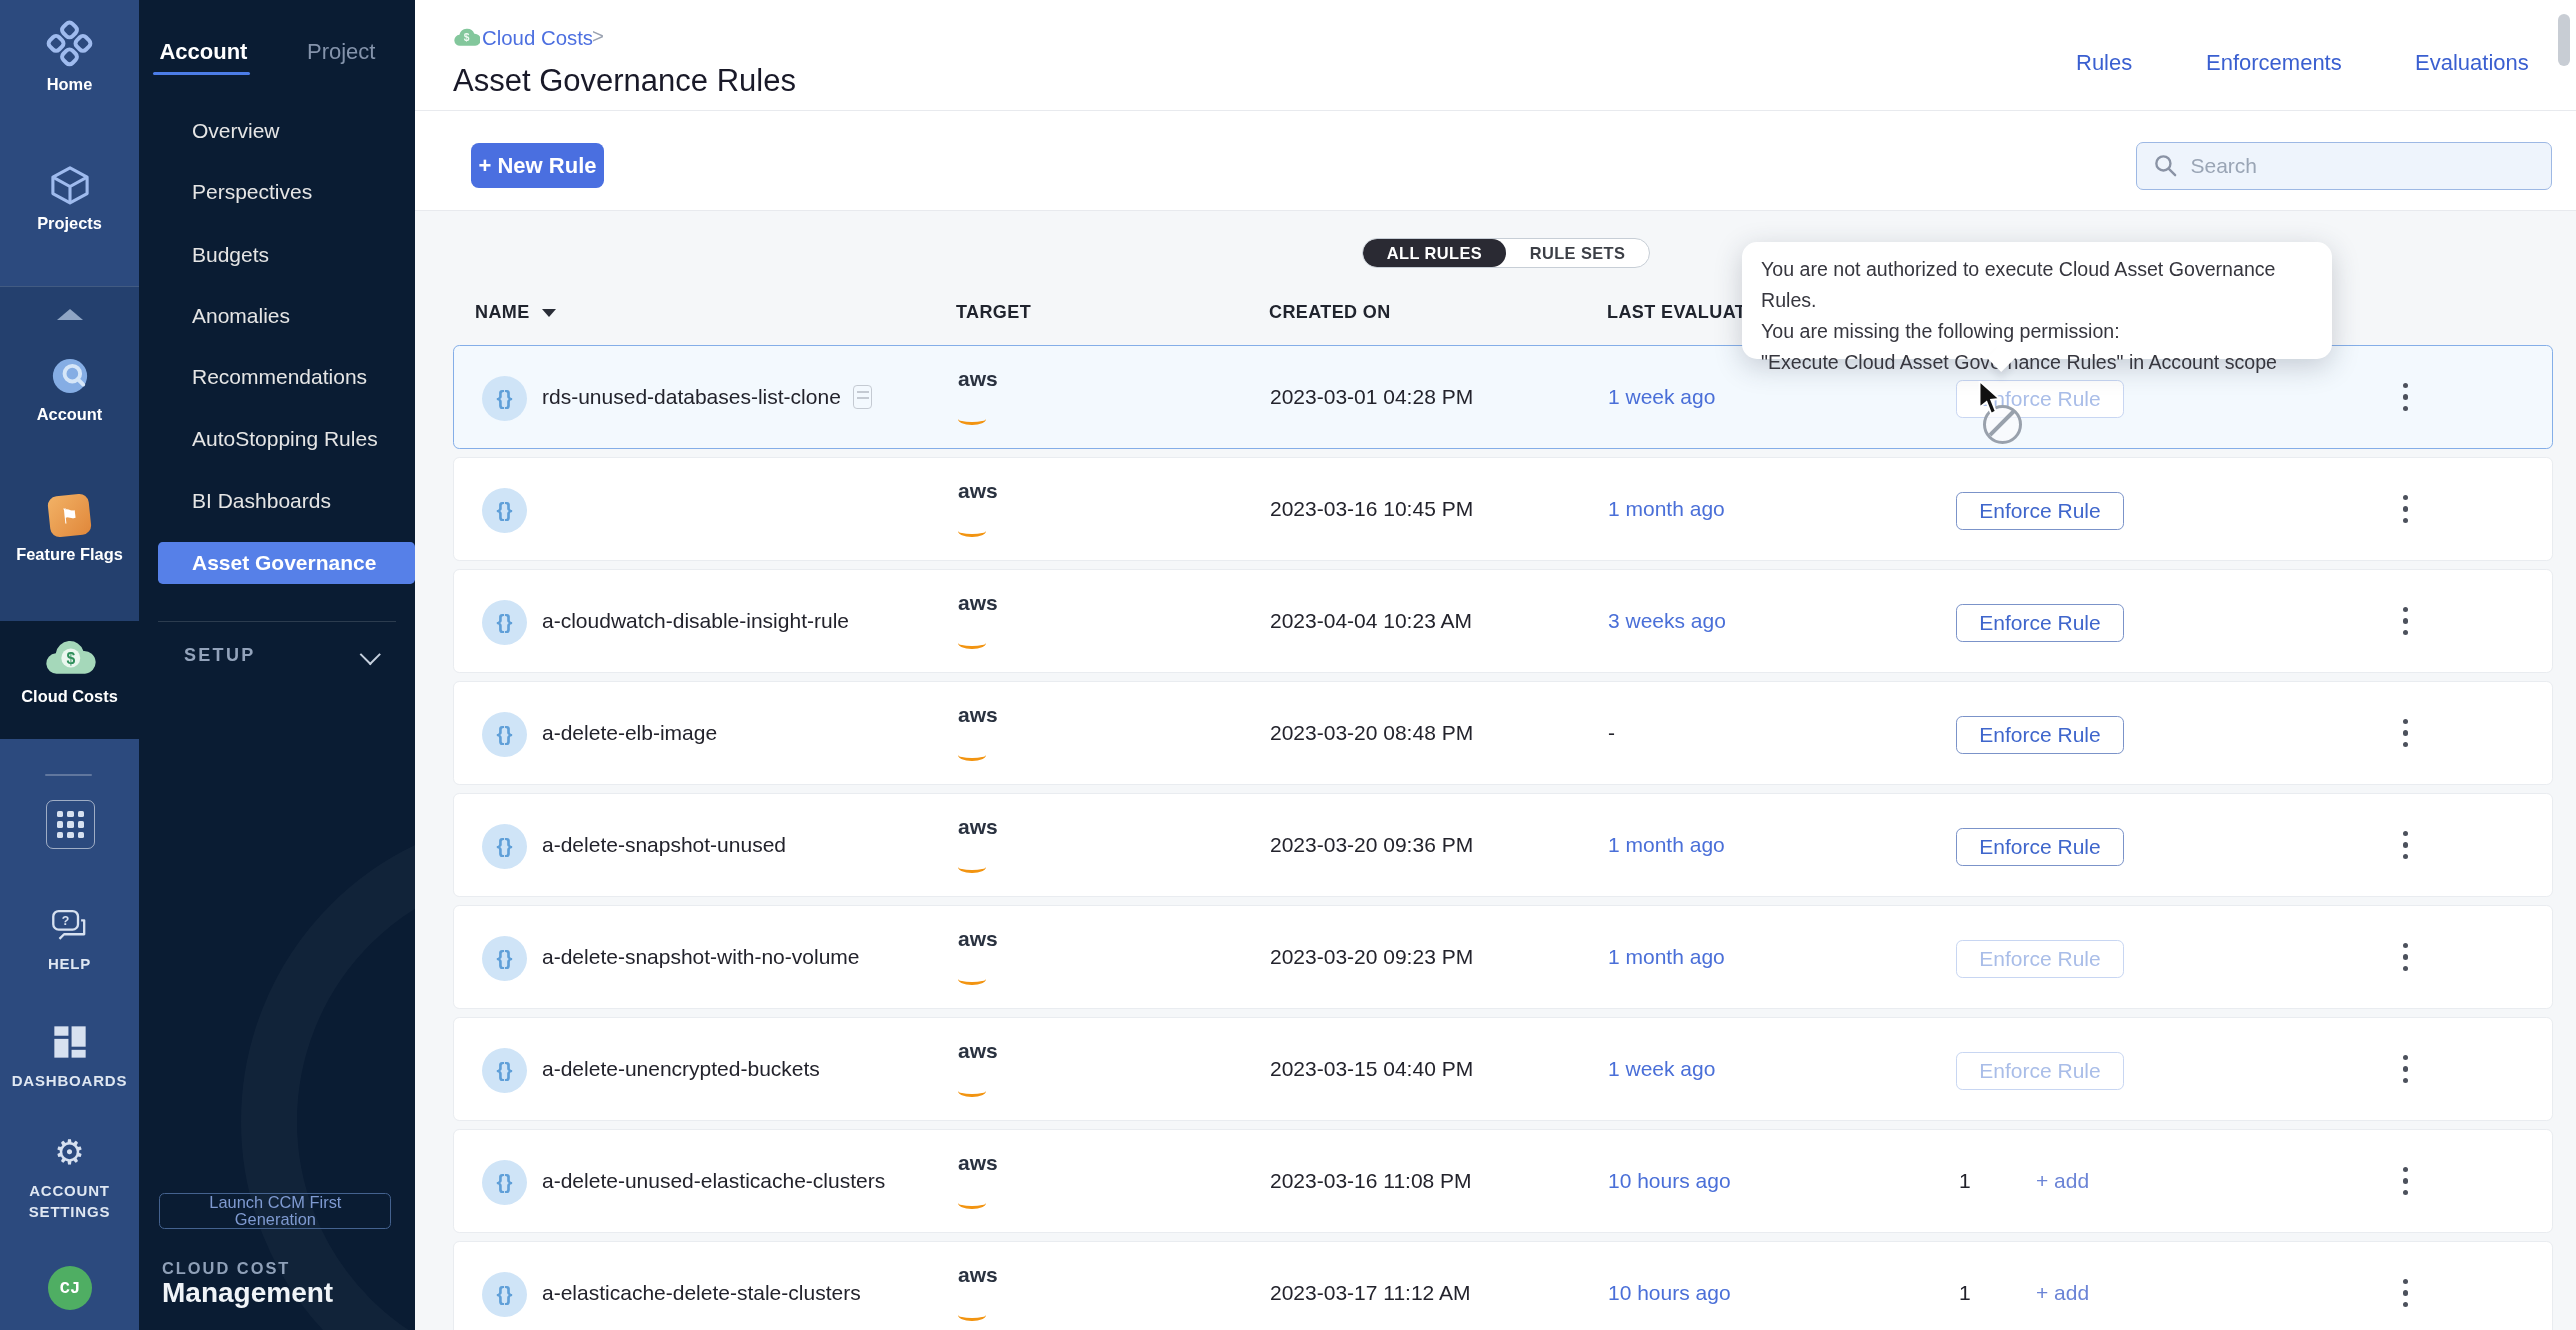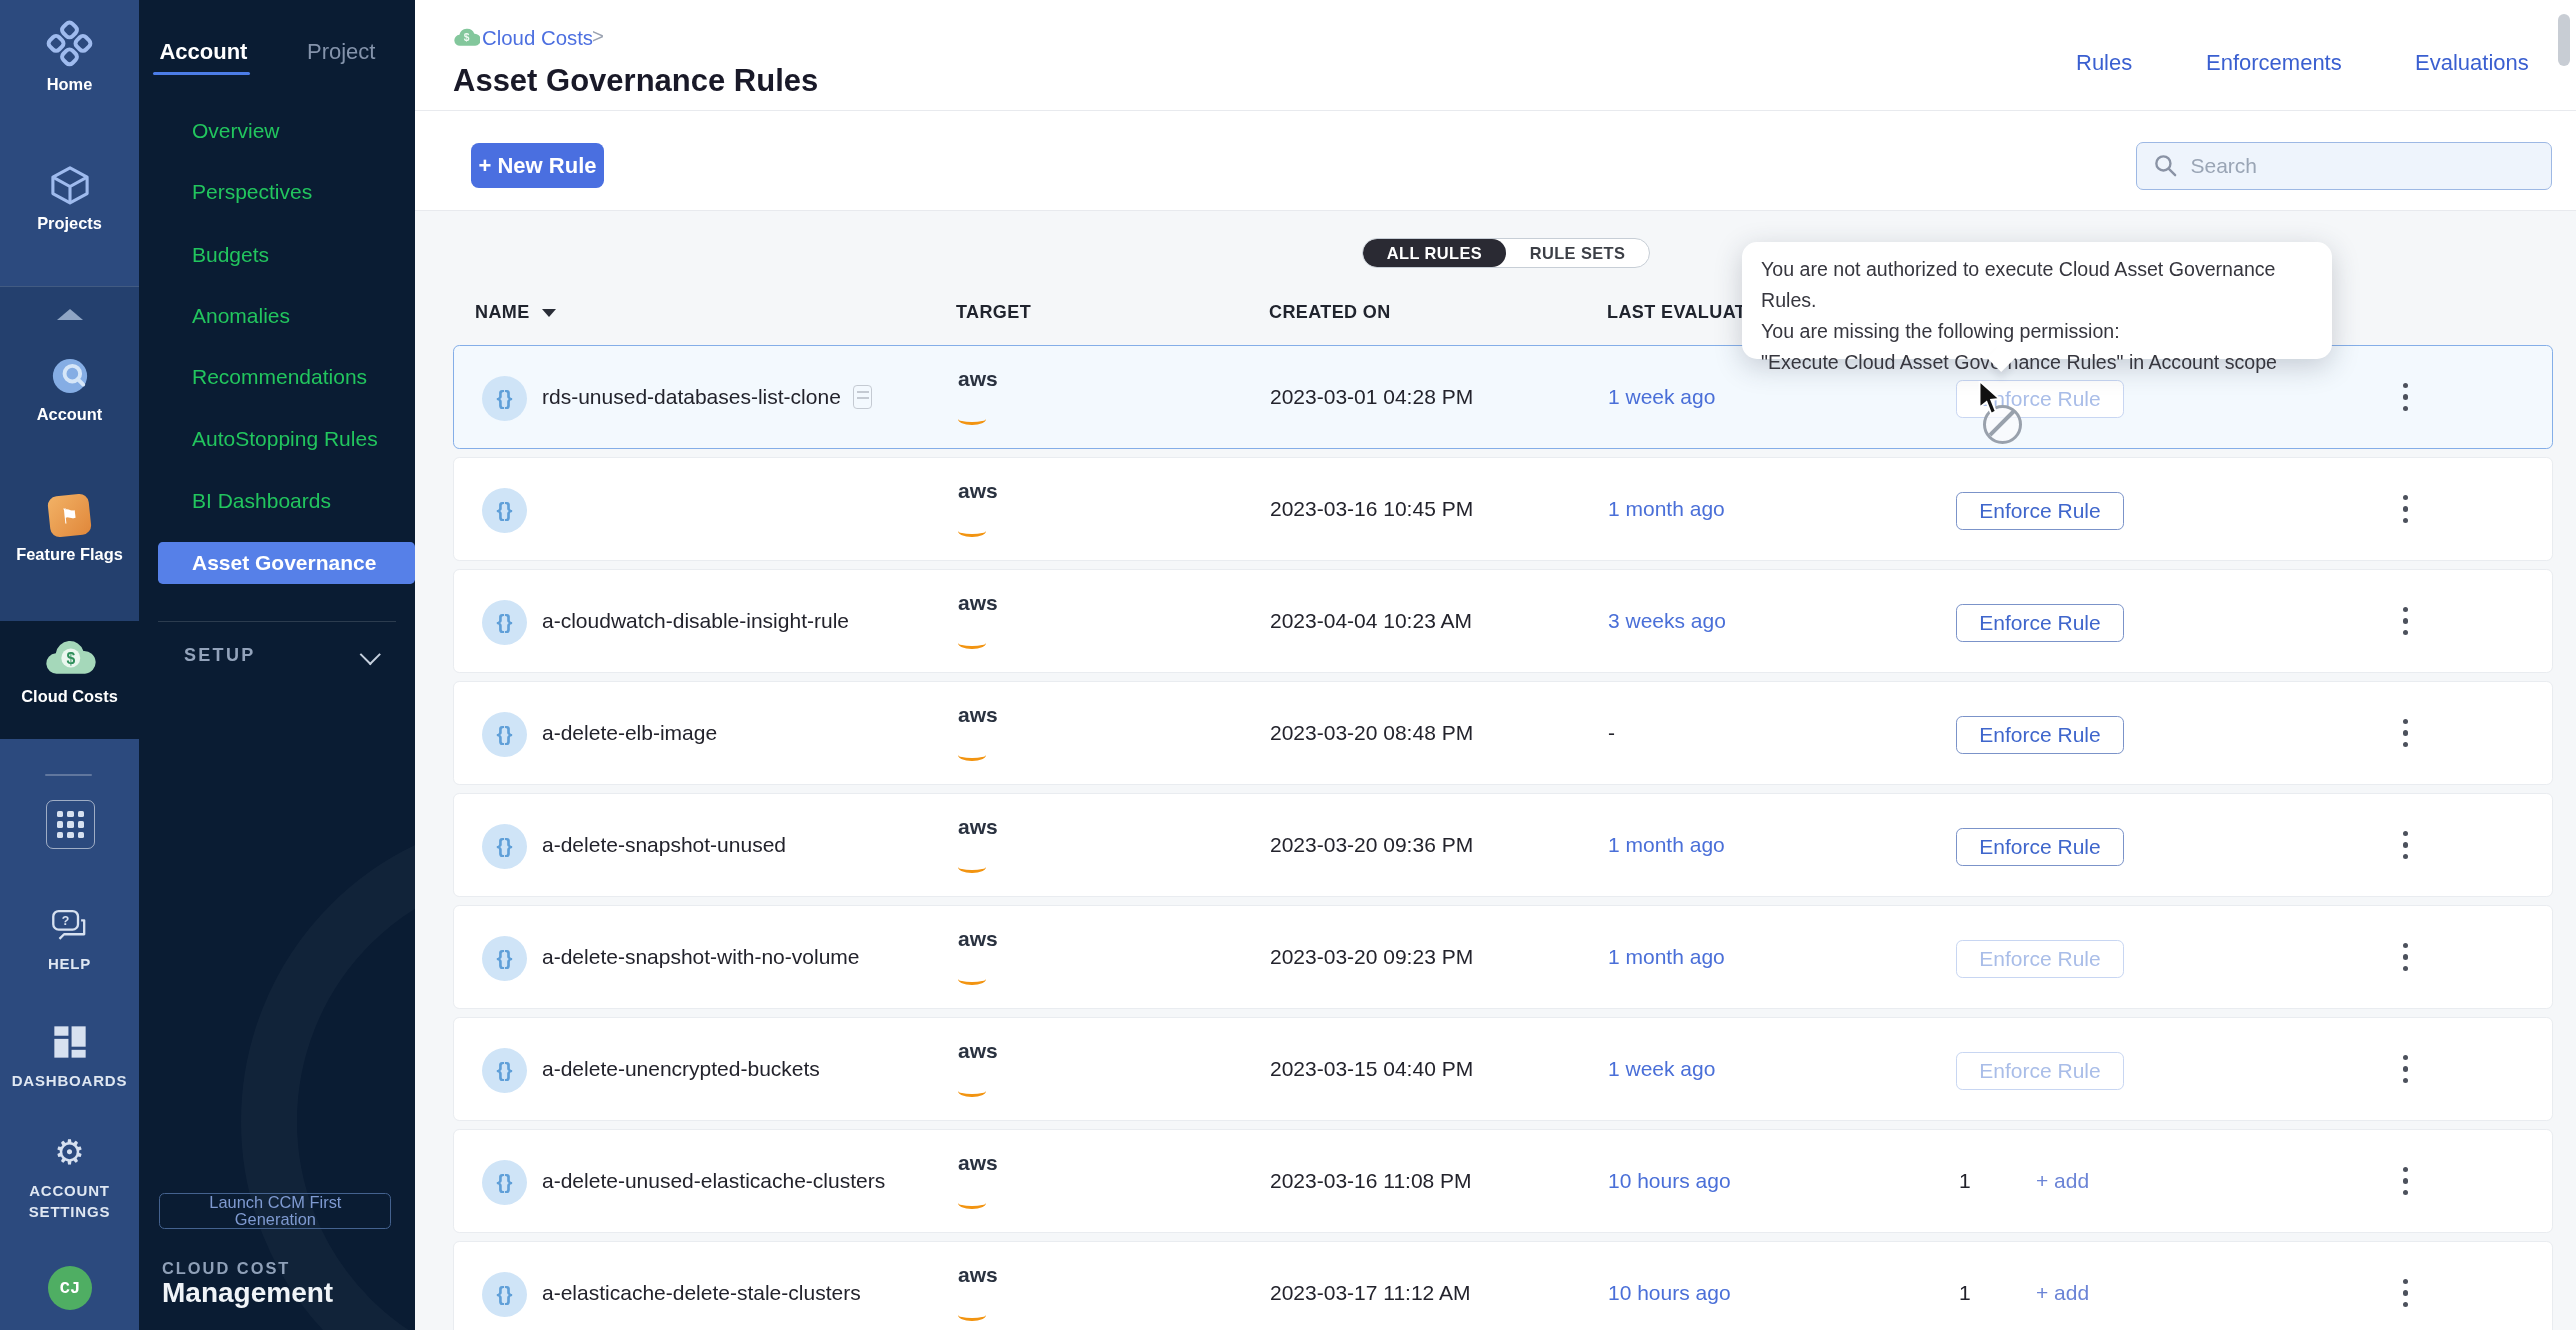--- a/index.html
+++ b/index.html
@@ -29,40 +29,40 @@
   .rail-div{position:absolute;left:45px;top:774px;width:47px;height:2.3px;background:rgba(255,255,255,.25);border-radius:1.6px;}
   .avatar{position:absolute;left:48px;top:1266px;width:44px;height:44px;border-radius:50%;background:#4fae63;
       display:flex;align-items:center;justify-content:center;color:#fff;font-size:17px;font-weight:700;font-family:Liberation Mono, monospace;}
   
   .sidebar{position:absolute;left:139px;top:0;width:276px;height:1331px;background:#0a1c33;overflow:hidden;z-index:4;}
   .ring{position:absolute;left:102px;top:815px;width:501px;height:501px;border-radius:50%;border:56px solid rgba(255,255,255,.03);}
   .tab{position:absolute;top:39px;font-size:22px;}
   .tab.account{left:20.4px;color:#fff;font-weight:700;}
   .tab.project{left:168px;color:#8493ab;font-weight:400;}
   .tab-underline{position:absolute;left:14px;top:72px;width:97px;height:3.1px;background:#4c7de8;border-radius:1.6px;}
-  .menu-item{position:absolute;left:53px;font-size:21px;color:#22c55e;}
+  .menu-item{position:absolute;left:53px;font-size:21px;color:#e5e5e5;}
   .menu-sel{position:absolute;left:19px;top:542px;width:257px;height:42px;background:#5680e8;border-radius:4.7px;
       display:flex;align-items:center;}
   .menu-sel span{margin-left:34px;font-size:21px;color:#fff;font-weight:700;}
   .side-div{position:absolute;left:19px;top:621px;width:238px;height:0.8px;background:rgba(255,255,255,.14);}
   .setup{position:absolute;left:45px;top:645px;font-size:18px;font-weight:700;letter-spacing:2.3px;color:#93a3bb;}
   .chev-down{position:absolute;left:224px;top:647px;width:12.5px;height:12.5px;border-right:2.3px solid #c6d0de;
       border-bottom:2.3px solid #c6d0de;transform:rotate(45deg);}
   .launch-btn{position:absolute;left:20.4px;top:1193px;width:232px;height:36px;border:1.6px solid #44628f;border-radius:5.5px;
       background:transparent;color:#7f9ad1;font-size:16.4px;line-height:17px;text-align:center;padding:0 20.4px;box-sizing:border-box;
       display:flex;align-items:center;justify-content:center;font-family:inherit;}
   .foot-eyebrow{position:absolute;left:23px;top:1259px;font-size:16.4px;letter-spacing:2px;color:#8fa0b8;font-weight:700;}
   .foot-title{position:absolute;left:23px;top:1277px;font-size:28px;font-weight:700;color:#f0f4f8;}
   
   .hdr-band{position:absolute;left:414px;top:0;width:2162px;height:110px;background:#fff;border-bottom:0.8px solid #e8eaee;z-index:2;}
   .toolbar-band{position:absolute;left:414px;top:111px;width:2162px;height:99px;background:#fff;border-bottom:0.8px solid #e8eaee;z-index:2;}
   .crumb-cloud{position:absolute;left:453px;top:27px;z-index:3;}
   .crumb-link{position:absolute;left:482px;top:27px;font-size:20.4px;color:#4c6fe0;z-index:3;}
   .crumb-sep{position:absolute;left:592px;top:25px;font-size:20.4px;color:#99a1b0;z-index:3;}
-  .page-title{position:absolute;left:453px;top:63px;font-size:31px;font-weight:700;color:#191928;z-index:3;margin:0;}
+  .page-title{position:absolute;left:453px;top:63px;font-size:31px;font-weight:400;color:#191928;z-index:3;margin:0;}
   .hdr-link{position:absolute;top:50px;font-size:22px;font-weight:500;color:#3a5fd0;z-index:3;}
   .new-rule{position:absolute;left:471px;top:143px;width:133px;height:45px;background:#4a6fe0;border:none;border-radius:7.8px;
       color:#fff;font-size:22px;font-weight:700;z-index:3;font-family:inherit;}
   .search-box{position:absolute;left:2136px;top:142px;width:416px;height:48px;border:1.6px solid #9db8e4;border-radius:7px;
       background:#eef4fc;z-index:3;display:flex;align-items:center;box-sizing:border-box;}
   .search-box svg{margin-left:17px;}
   .search-box input{flex:1;border:none;outline:none;background:transparent;font-size:21px;color:#3a3f4a;margin-left:11px;
       font-family:inherit;}
   .search-box input::placeholder{color:#9aa5b5;}
   .toggle{position:absolute;left:1362px;top:238px;height:28px;display:flex;border:0.8px solid #c7ced6;border-radius:15px;

